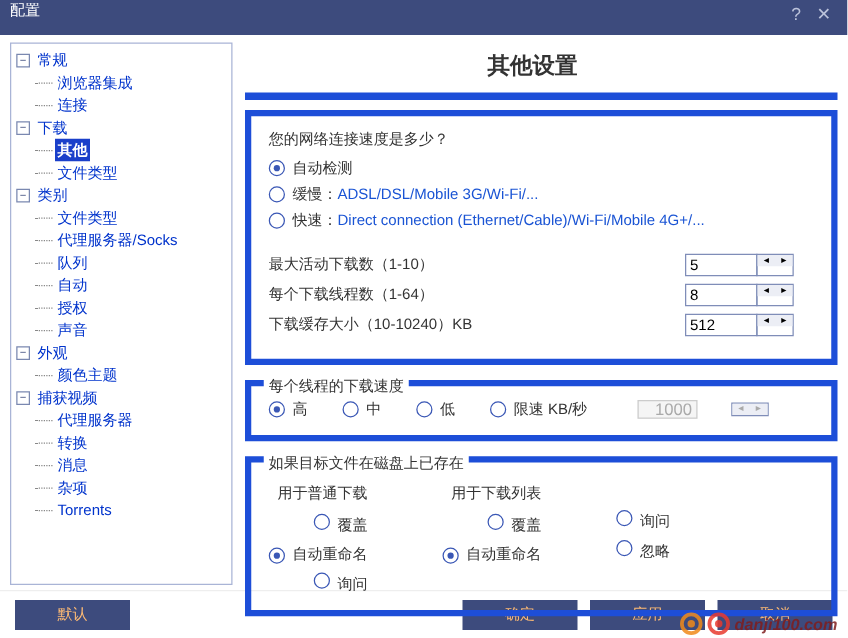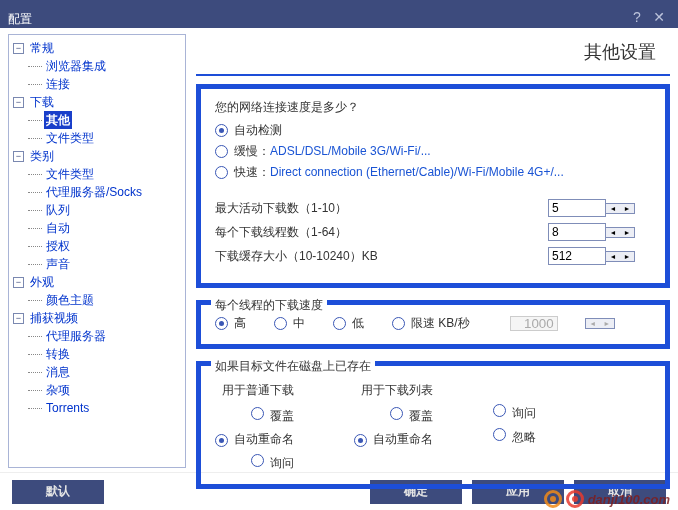--- a/index.html
+++ b/index.html
@@ -1,62 +1,62 @@
 <!DOCTYPE html>
 <html><head>
 <meta charset="utf-8">
 <style>
 * { box-sizing: border-box; margin: 0; padding: 0; font-family: "Microsoft YaHei", SimSun, Arial, sans-serif; }
 body { width: 678px; height: 510px; background: #fff; font-size: 12px; color: #333; overflow: hidden; }
 
-.titlebar { height: 28px; background: #3d4b7d; color: #fff; display: flex; align-items: flex-end; padding: 0 8px; }
+.titlebar { height: 28px; background: #3d4b7d; color: #fff; display: flex; align-items: flex-start; padding: 0 8px; }
 .titlebar .title { flex: 1; font-size: 12px; }
 .titlebar .tb-btn { width: 22px; height: 22px; display: flex; align-items: center; justify-content: center; cursor: pointer; color: #bcc3db; font-size: 14px; }
 
 .body { display: flex; height: 444px; padding: 6px 8px 4px 8px; gap: 10px; background: #fff; }
 .tree { width: 178px; border: 1px solid #a9b4d6; background: #fff; padding: 4px 2px; overflow: auto; }
 .tree ul { list-style: none; }
 .tree li { line-height: 18px; white-space: nowrap; }
 .node { display: flex; align-items: center; cursor: default; padding: 0 2px; }
 .expander { width: 11px; height: 11px; border: 1px solid #7a88b0; color: #3d4b7d; font-size: 9px; line-height: 9px; text-align: center; margin-right: 4px; flex-shrink: 0; user-select: none; cursor: pointer; }
 .spacer { width: 15px; flex-shrink: 0; }
 .dotleaf::before { content: ""; display: inline-block; width: 14px; height: 1px; border-top: 1px dotted #888; margin-right: 2px; vertical-align: middle; }
 .node-label { color: #0033cc; padding: 0 2px; }
 .node.selected .node-label { background: #1a3fca; color: #fff; font-weight: bold; text-align: center; }
 
 .content { flex: 1; position: relative; }
-.page-title { text-align: right; font-size: 18px; font-weight: normal; color: #333; padding: 6px 14px 10px 0; border-bottom: 2px solid #1d4ed8; margin-bottom: 8px; }
+.page-title { text-align: center; font-size: 18px; font-weight: bold; color: #333; padding: 6px 14px 10px 0; border-bottom: 6px solid #1d4ed8; margin-bottom: 8px; }
 
 .group { border: 5px solid #1d4ed8; margin: 8px 0 12px 0; padding: 10px 30px 12px 14px; position: relative; }
 .group-title { position: absolute; top: -8px; left: 10px; background: #fff; padding: 0 4px; font-size: 12px; color: #333; }
 
 .row { display: flex; align-items: center; margin: 4px 0; }
 .radio, .radio-s { width: 13px; height: 13px; border: 1px solid #3a57b5; border-radius: 50%; margin-right: 6px; flex-shrink: 0; display: inline-flex; align-items: center; justify-content: center; cursor: pointer; }
 .radio.checked::after, .radio-s.checked::after { content: ""; width: 5px; height: 5px; background: #3a57b5; border-radius: 50%; }
 .radio-label { color: #333; text-align: center; }
 .linklike { color: #1a54d4; }
 
-.num-row { display: flex; align-items: center; margin: 6px 0; }
+.num-row { display: flex; margin: 6px 0; }
 .num-label { flex: 1; padding-right: 8px; }
 .num-input { width: 58px; height: 18px; border: 1px solid #7f8db8; padding: 0 3px; font-size: 12px; text-align: left; }
 .spin { display: flex; flex-direction: column; border: 1px solid #7f8db8; margin-left: -1px; }
 .spin-row { display: flex; }
 .spin button { width: 14px; height: 9px; border: none; background: #eceef5; font-size: 7px; line-height: 7px; cursor: pointer; padding: 0; }
 
 .speed-opts { display: flex; align-items: center; gap: 28px; }
 .speed-opts .opt { display: flex; align-items: center; }
 .speed-input { width: 48px; height: 15px; border: 1px solid #ccc; background: #f5f5f5; color: #999; padding: 0 3px; text-align: right; margin-left: 12px; }
 
 .exist-grid { display: flex; gap: 60px; margin-top: 6px; text-align: right; }
 .exist-col { display: flex; flex-direction: column; gap: 6px; }
 .subhead { color: #333; margin-bottom: 2px; }
 
 .footer { height: 38px; background: #fff; border-top: 1px solid #eee; display: flex; align-items: center; padding: 0 12px; gap: 10px; }
 .footer .spacer-flex { flex: 1; }
-.btn { width: 92px; height: 24px; background: #3d4b7d; color: #e5e5e5; border: none; font-size: 12px; cursor: pointer; font-weight: bold; }
+.btn { width: 92px; height: 24px; background: #3d4b7d; color: #fdba74; border: none; font-size: 12px; cursor: pointer; }
 
 .watermark { position: absolute; right: 8px; bottom: 2px; display: flex; align-items: center; gap: 4px; opacity: 0.85; pointer-events: none; }
 .watermark .c1, .watermark .c2 { width: 18px; height: 18px; border: 3px solid #f08a1a; border-radius: 50%; display: inline-block; position: relative; }
 .watermark .c1::after { content: ""; position: absolute; width: 6px; height: 6px; background: #f08a1a; border-radius: 50%; left: 3px; top: 3px; }
 .watermark .c2 { border-color: #e83a2e; }
 .watermark .c2::after { content: ""; position: absolute; width: 6px; height: 6px; background: #e83a2e; border-radius: 50%; left: 3px; top: 3px; }
 .watermark .txt { color: #7f1d1d; font-size: 13px; font-weight: bold; font-style: italic; }
 
 .disabled { color: #aaa; }
 </style>

